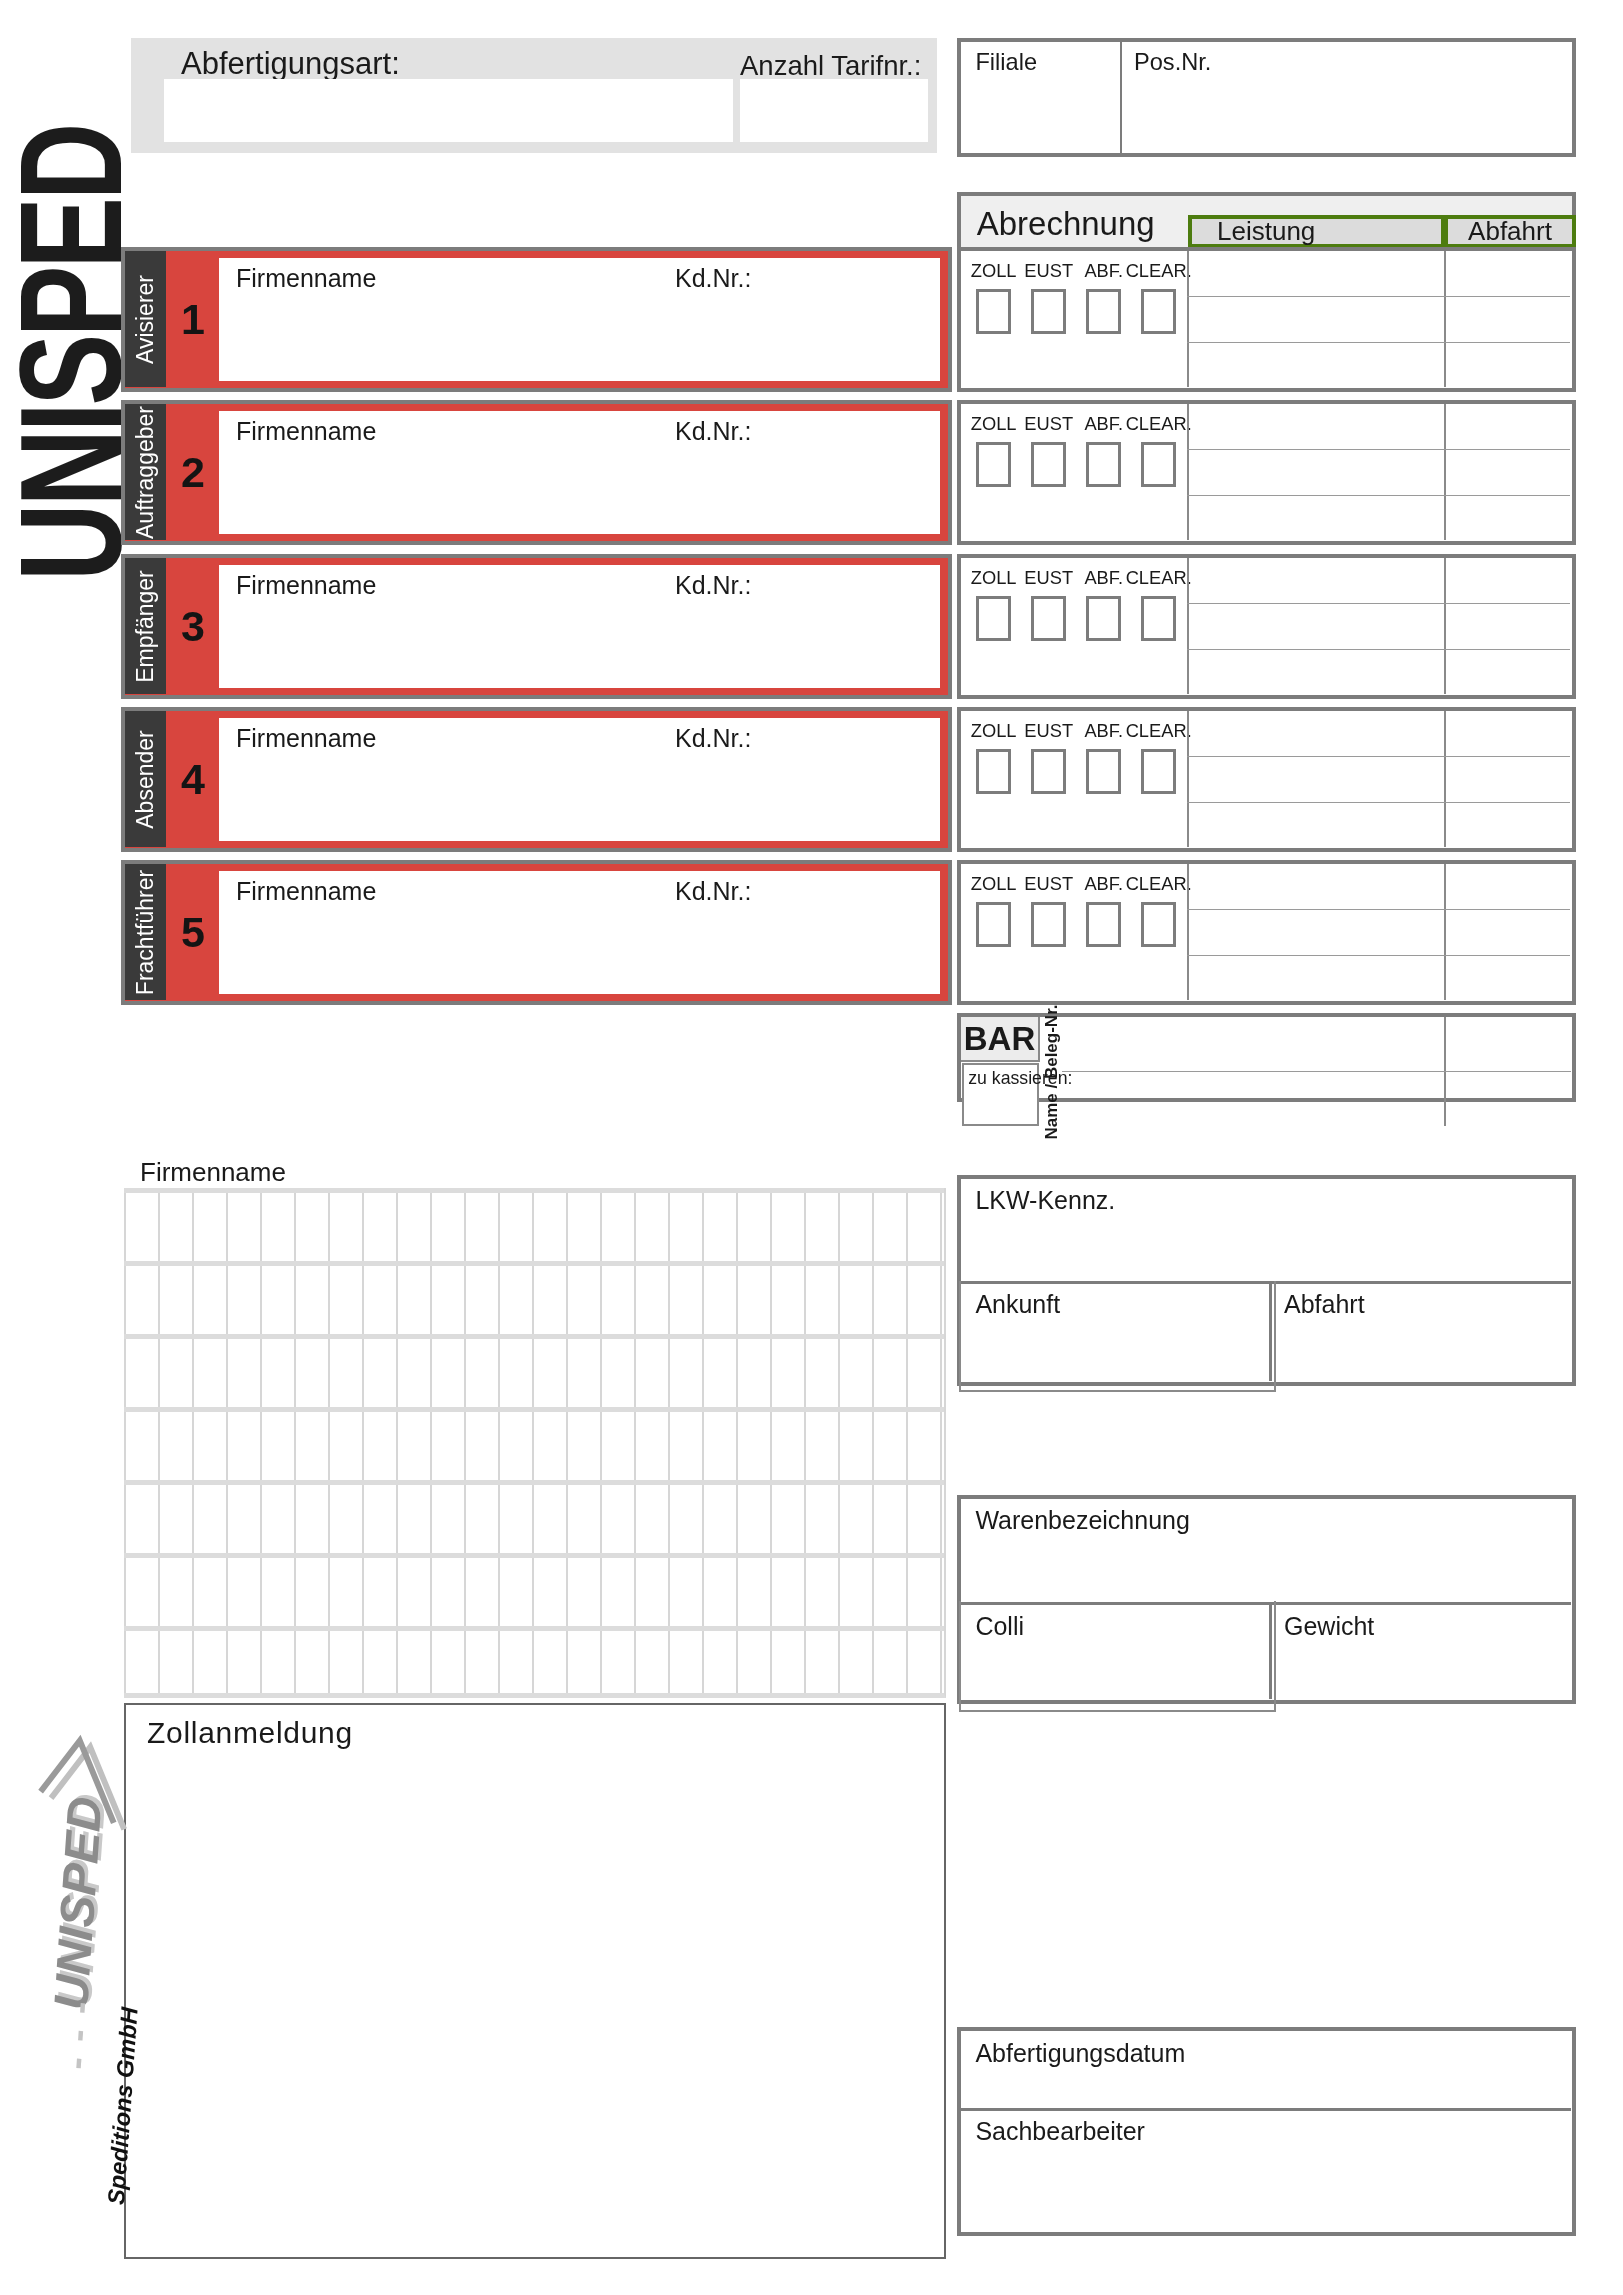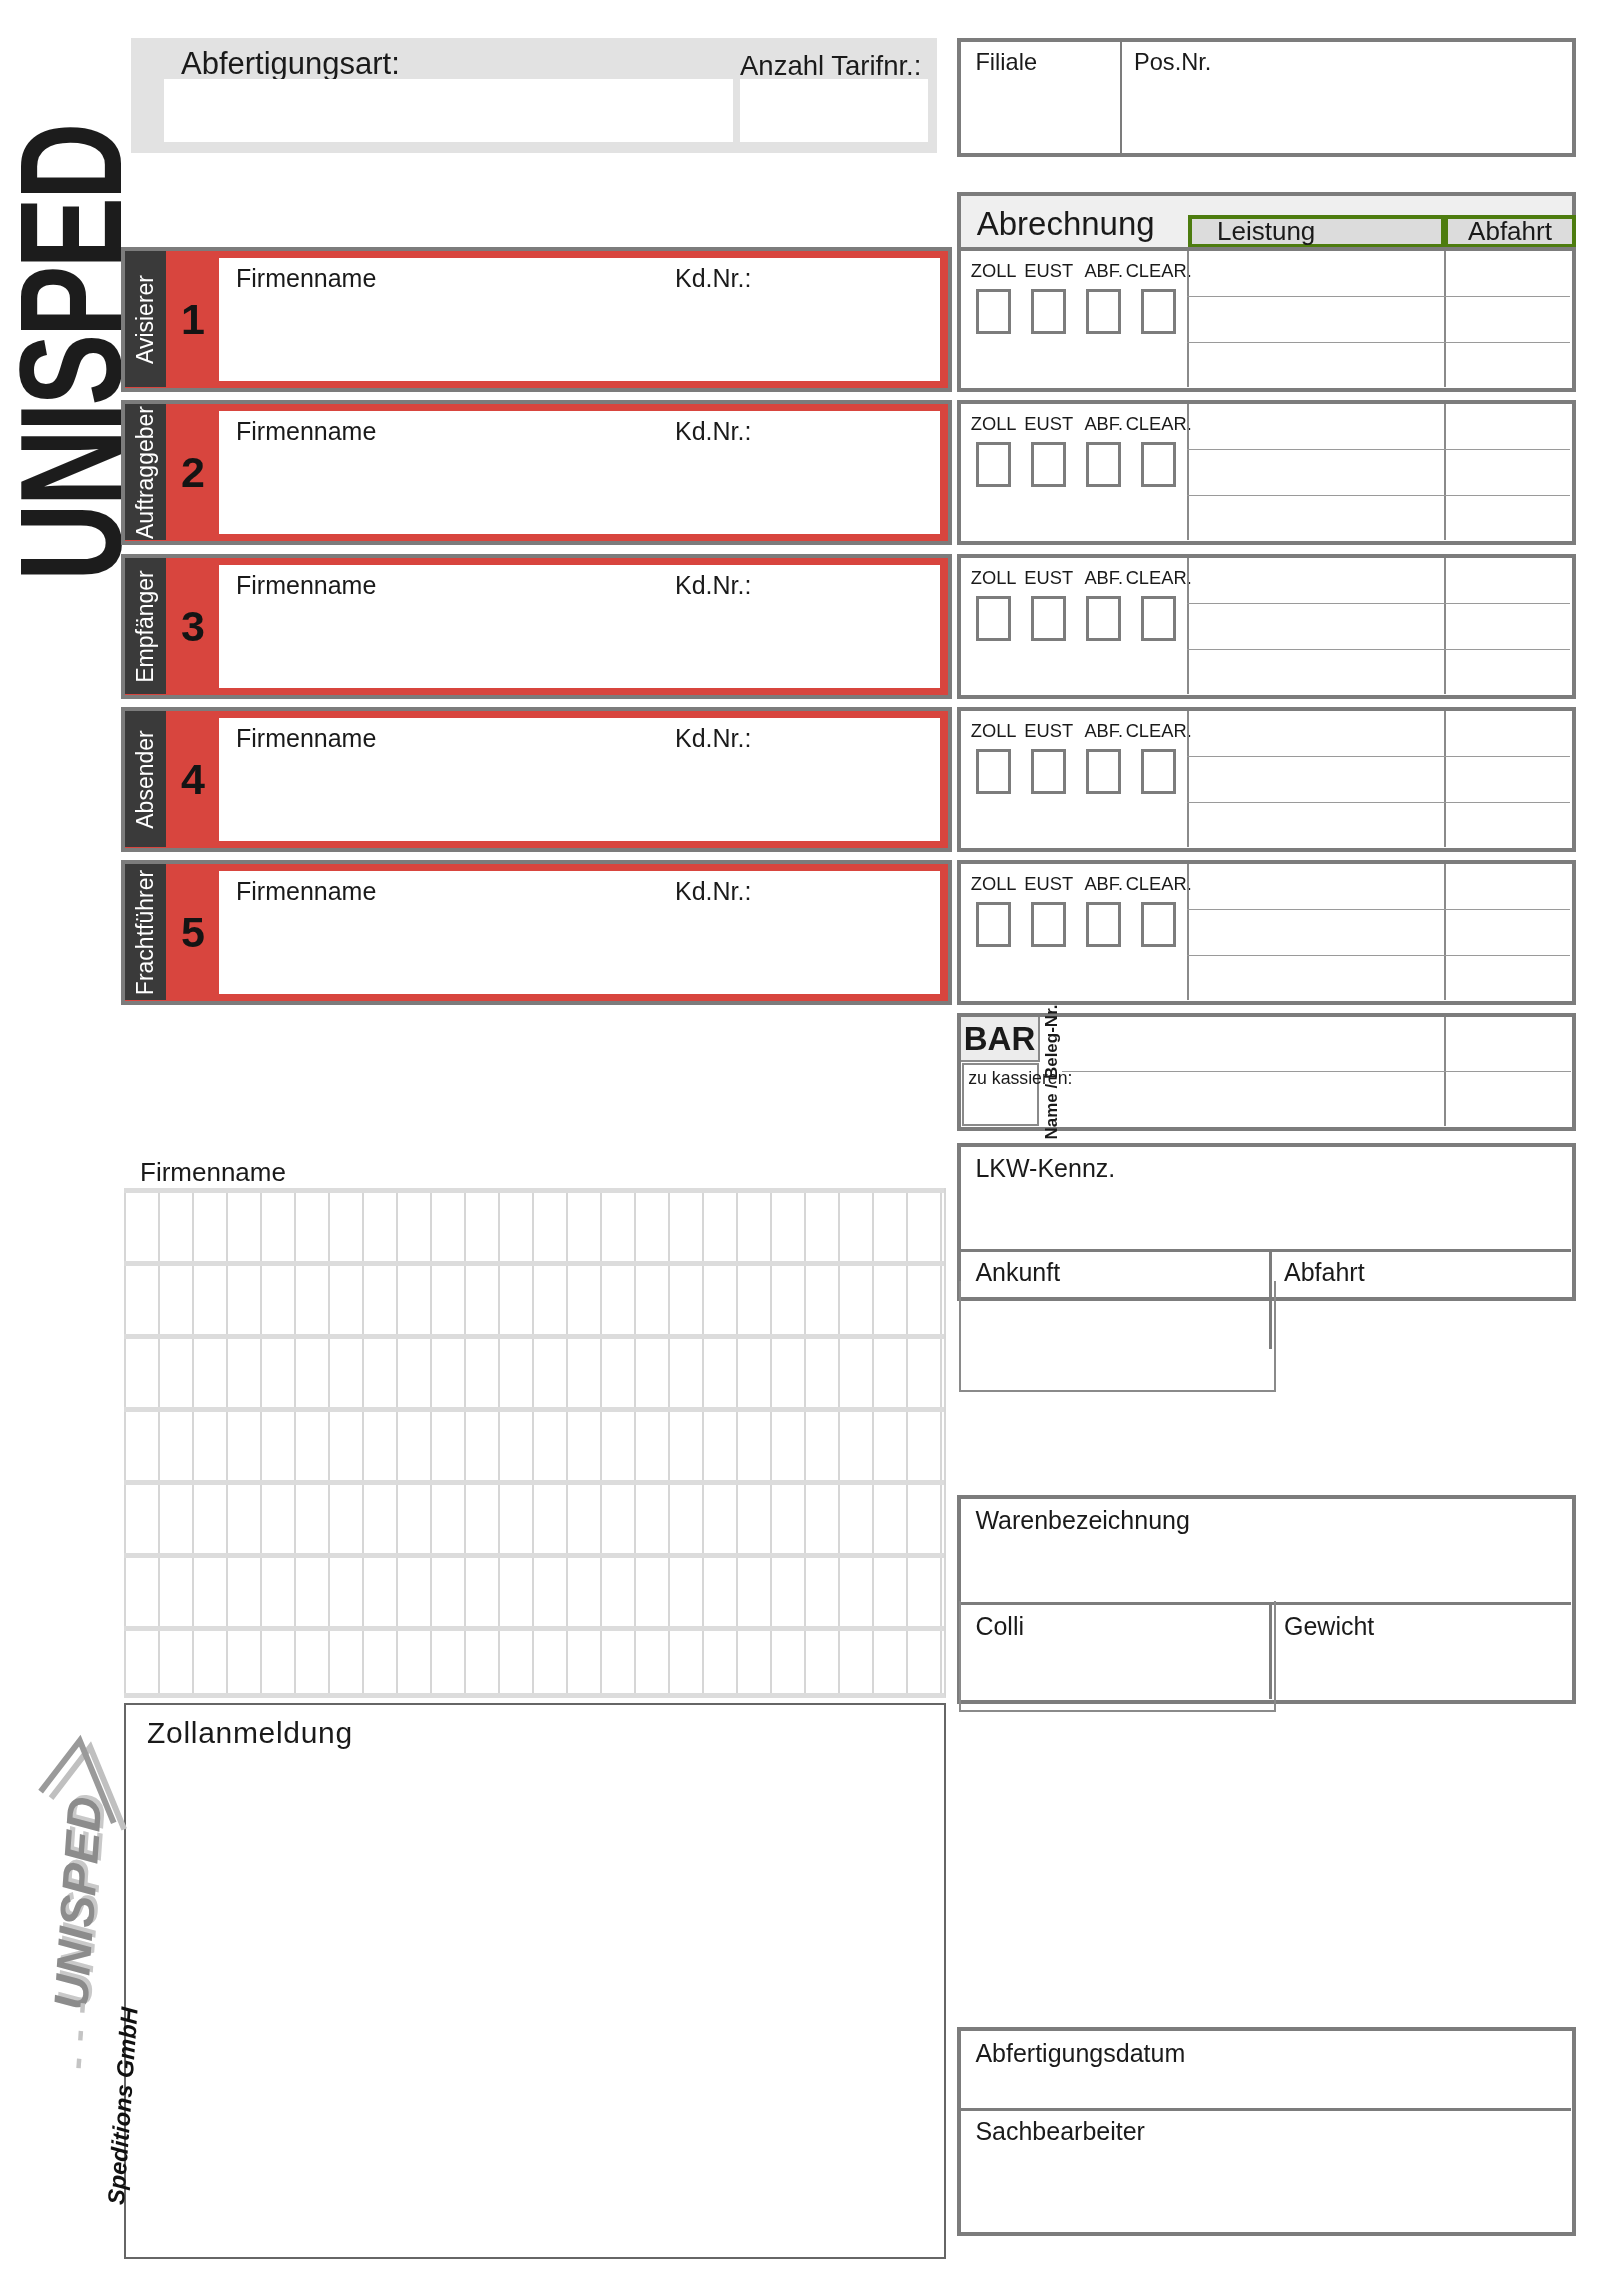--- a/index.html
+++ b/index.html
@@ -46,21 +46,21 @@
   .abr-block .vdiv2{position:absolute;left:483px;top:0;width:2px;height:136px;background:#8a8a8a;}
   .abr-block .hdivA{position:absolute;left:226px;top:45px;width:383px;height:1.3px;background:#9a9a9a;}
   .abr-block .hdivB{position:absolute;left:226px;top:91px;width:383px;height:1.3px;background:#9a9a9a;}
   .cb-area{position:absolute;left:5.2px;top:9.2px;width:220px;}
   .cb-row{display:flex;}
   .cb-col{width:55px;display:flex;flex-direction:column;align-items:center;}
   .cb-col .cb-lbl{font-size:18.3px;white-space:nowrap;}
   .cb-col .cb-box{width:29px;height:39px;border:3.9px solid #7c7c7c;background:#fff;margin-top:6.5px;box-sizing:content-box;}
   .sub-cell{position:absolute;background:transparent;}
   
-  .bar-block{position:absolute;left:957px;top:1013px;width:619px;height:118px;border:4.6px solid #7c7c7c;background:#fff;box-sizing:border-box;}
+  .bar-block{position:absolute;left:957px;top:1013px;width:619px;height:89px;border:4.6px solid #7c7c7c;background:#fff;box-sizing:border-box;}
   .bar-cell{position:absolute;left:0;top:0;width:77px;height:43px;background:#ececec;border-right:2.6px solid #8a8a8a;border-bottom:2.6px solid #8a8a8a;display:flex;align-items:center;justify-content:center;font-size:33px;font-weight:bold;}
   .zu-box{position:absolute;left:1.3px;top:46px;width:73px;height:59px;border:2.6px solid #8a8a8a;background:#fff;}
   .zu-box span{position:absolute;left:3.9px;top:2.6px;font-size:17.7px;white-space:nowrap;}
   .name-strip{position:absolute;left:81px;top:0;width:19.6px;height:109px;display:flex;align-items:center;justify-content:center;}
   .name-strip span{transform:rotate(-90deg);white-space:nowrap;font-size:17px;font-weight:bold;}
   .bar-block .vdiv{position:absolute;left:483px;top:0;width:2px;height:109px;background:#8a8a8a;}
   .bar-block .hdiv{position:absolute;left:101px;top:54px;width:509px;height:1.3px;background:#9a9a9a;}
   
   .rblock{position:absolute;left:957px;width:619px;border:4.6px solid #7c7c7c;background:#fff;box-sizing:border-box;}
   .rblock .toplbl{position:absolute;left:14.4px;top:6.5px;font-size:25px;}
@@ -353,21 +353,21 @@
       <span>Name / Beleg-Nr.</span>
     </div>
     <div class="vdiv"></div>
     <div class="hdiv"></div>
     <div class="sub-cell" style="left:102px;top:0;width:381px;height:54px;"></div>
     <div class="sub-cell" style="left:102px;top:55px;width:381px;height:54px;"></div>
     <div class="sub-cell" style="left:485px;top:0;width:125px;height:54px;"></div>
     <div class="sub-cell" style="left:485px;top:55px;width:125px;height:54px;"></div>
   </div>
 
-  <div class="rblock" style="top:1143px;height:158px;padding-left:36px;">
+  <div class="rblock" style="top:1175px;height:211px;padding-left:36px;">
     <span class="toplbl">LKW-Kennz.</span>
     <div style="position:absolute;left:0;top:35px;width:610px;height:65px;"></div>
     <div class="hdiv" style="top:102px;"></div>
     <div class="vdiv" style="left:308px;top:102px;height:100px;"></div>
     <span class="lblL" style="top:111px;">Ankunft</span>
     <span class="lblR" style="top:111px;">Abfahrt</span>
     <div style="position:absolute;left:0;top:140px;width:308px;height:62px;"></div>
     <div style="position:absolute;left:311px;top:140px;width:299px;height:62px;"></div>
   </div>
   <div class="protrude" style="left:959px;top:1281px;width:313px;height:109px;"></div>

